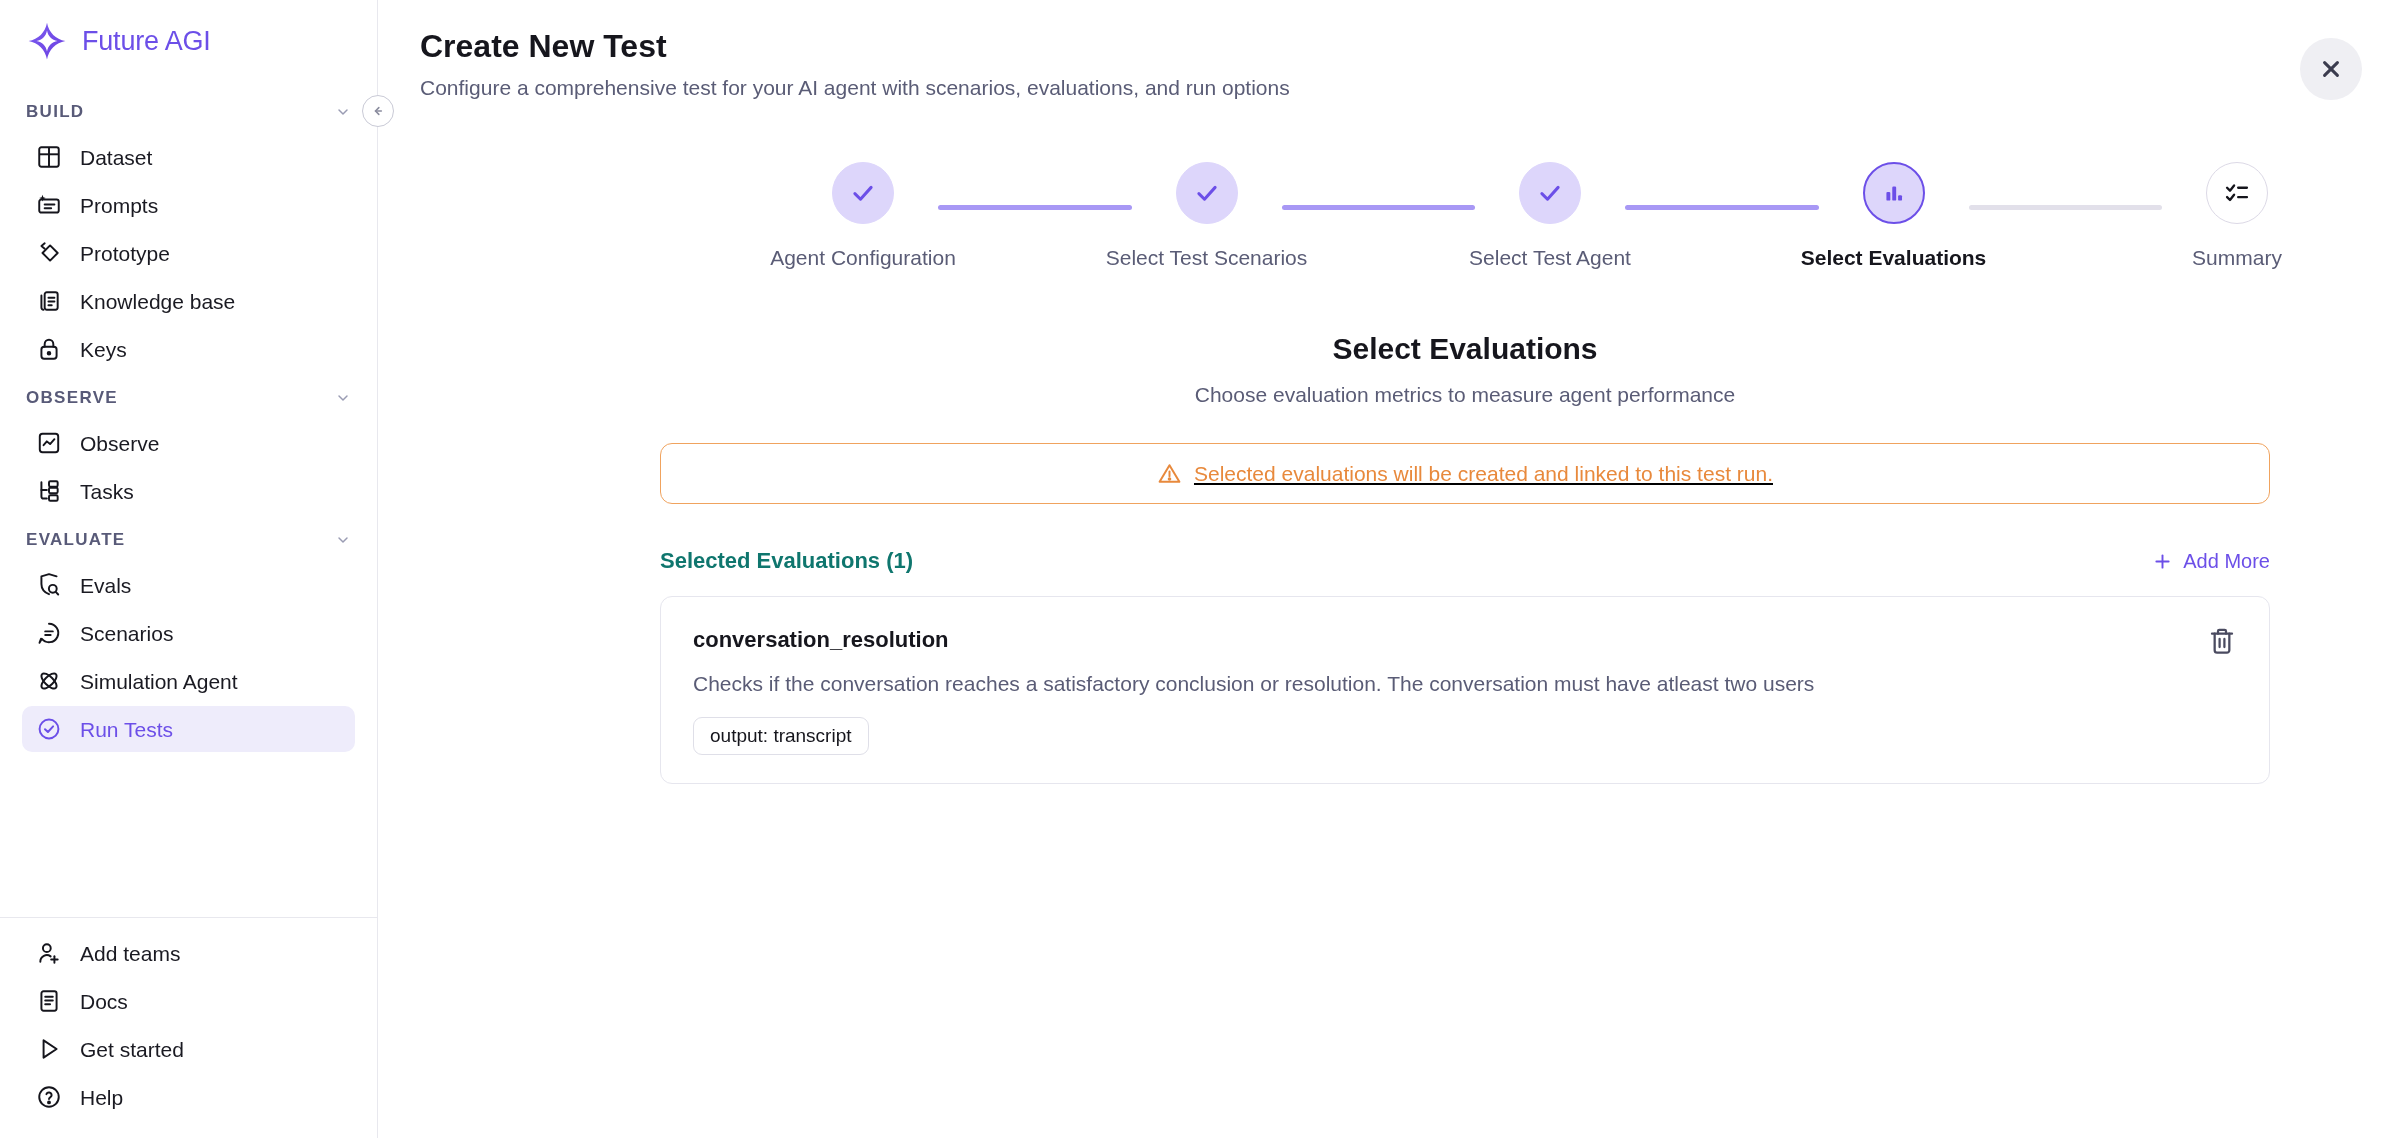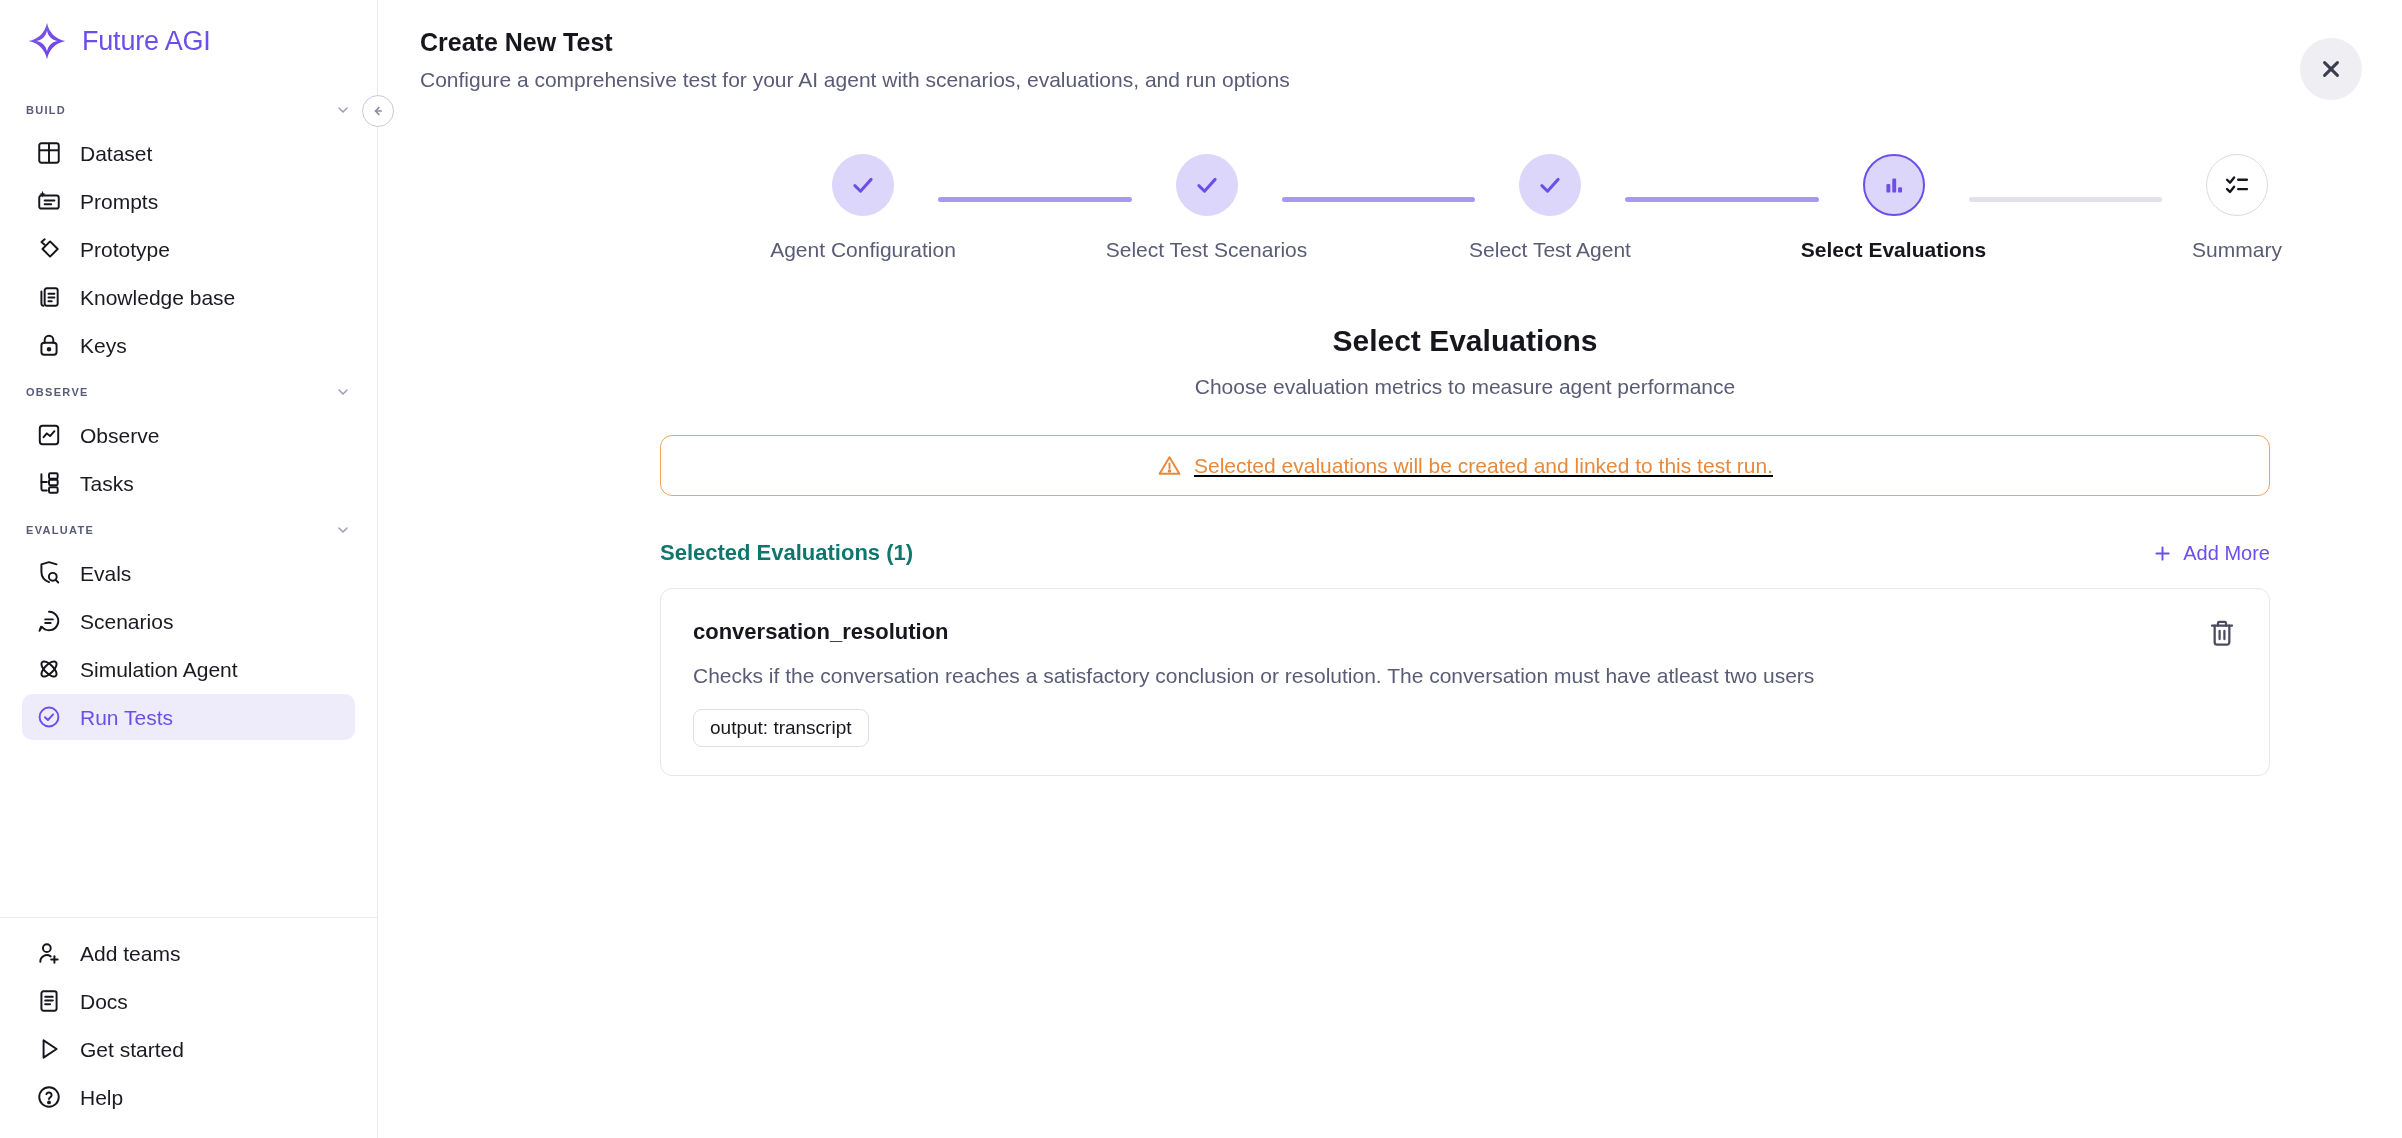--- a/index.html
+++ b/index.html
@@ -27,21 +27,21 @@
   .brand-name {
     font-size: 27px; color: #6C4FE8; letter-spacing: -0.2px;
   }
   .nav-scroll { flex: 1 1 auto; padding-top: 8px; overflow: hidden; }
 
   .group-header {
     display: flex; align-items: center; justify-content: space-between;
     padding: 14px 26px 10px 26px;
   }
   .group-title {
-    font-size: 11px; font-weight: bold; letter-spacing: 1.3px;
+    font-size: 17px; font-weight: bold; letter-spacing: 1.3px;
     color: #585a78;
   }
   .chev { width: 16px; height: 16px; color: #9a9cb3; }
 
   .nav-item {
     display: flex; align-items: flex-end; gap: 18px;
     margin: 2px 22px; padding: 10px 14px;
     border-radius: 10px; cursor: pointer;
     color: #1a1a22; font-size: 21px;
   }
@@ -55,21 +55,21 @@
     position: absolute; left: 362px; top: 95px;
     width: 32px; height: 32px; border-radius: 50%;
     background: #ffffff; border: 1.6px solid #c9cad6;
     display: flex; align-items: center; justify-content: center;
     color: #8a8c9e; cursor: pointer; z-index: 20;
   }
 
   
   .main { flex: 1 1 auto; position: relative; background: #fff; height: 1138px; }
   .page-head { padding: 28px 0 0 42px; }
-  .page-title { font-size: 25px; font-weight: bold; color: #16161d; }
+  .page-title { font-size: 32px; font-weight: bold; color: #16161d; }
   .page-sub { font-size: 21px; color: #5a5c76; margin-top: 11px; }
 
   .close-btn {
     position: absolute; top: 38px; right: 40px;
     width: 62px; height: 62px; border-radius: 50%;
     background: #efeff3; border: none; cursor: pointer;
     display: flex; align-items: center; justify-content: center;
     color: #3b3c4e;
   }
 

